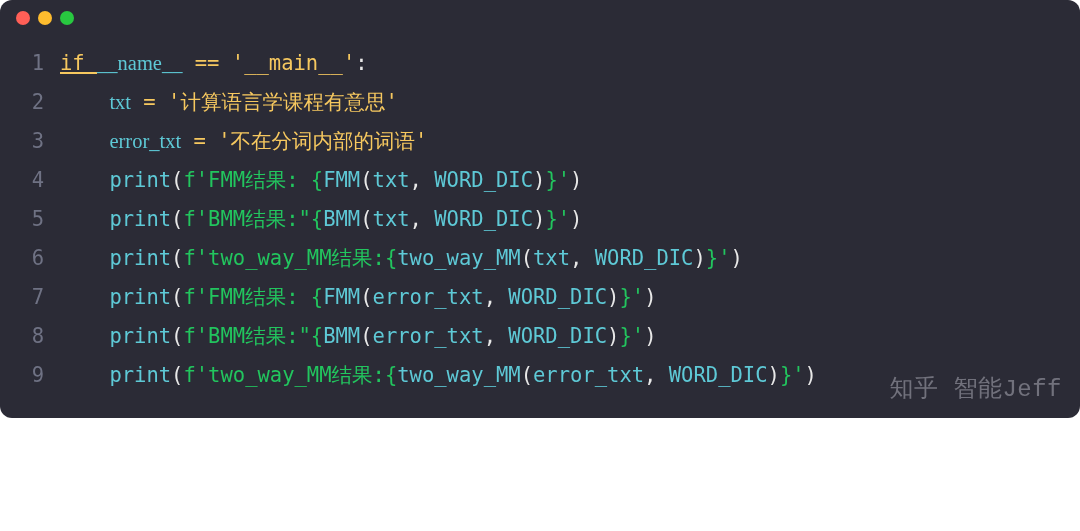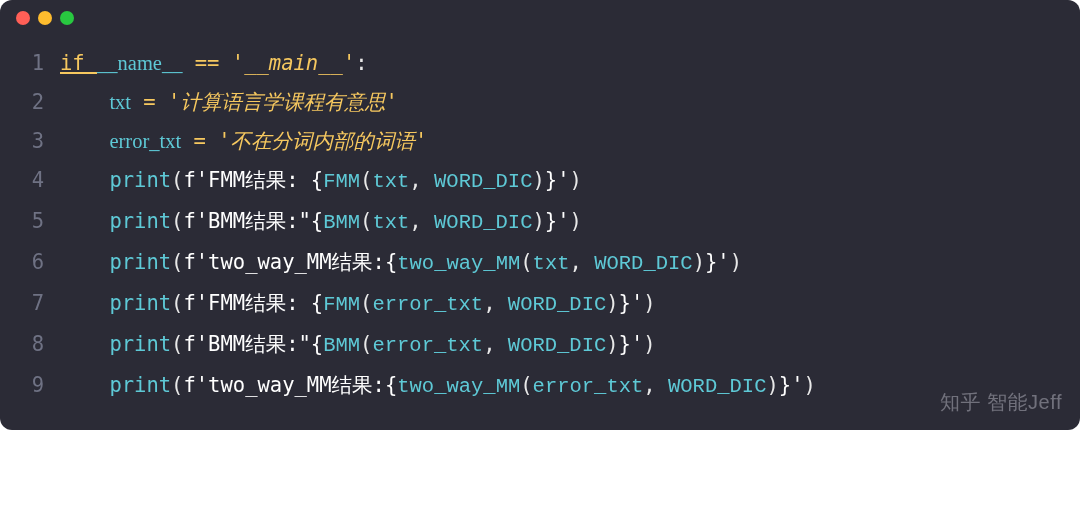--- a/index.html
+++ b/index.html
@@ -48,32 +48,32 @@
     flex-shrink: 0;
     user-select: none;
   }
   .code {
     flex: 1;
     color: #e8e8e8;
   }
   .tok-kw    { color: #f6c85f; text-decoration: underline; }
   .tok-name  { color: #5ec9d6; font-family: Liberation Serif, serif; }
   .tok-op    { color: #f6c85f; }
-  .tok-str   { color: #f6c85f; font-style: italic; }
+  .tok-str   { color: #f6c85f; }
   .tok-func  { color: #5ec9d6; }
   .tok-punc  { color: #e8e8e8; }
-  .tok-fmt   { color: #ffffff; }
-  .tok-interp{ color: #5ec9d6; font-family: Liberation Mono, monospace; }
+  .tok-fmt   { color: #22c55e; }
+  .tok-interp{ color: #5ec9d6; }
   .watermark {
     position: absolute;
     right: 18px;
     bottom: 14px;
     color: rgba(200,200,210,0.45);
-    font-family: Liberation Sans, sans-serif;
-    font-size: 20px;
+    font-family: Liberation Mono, monospace;
+    font-size: 24px;
     letter-spacing: 0.5px;
     pointer-events: none;
   }
 </style>
 </head>
 <body>
 
 <div class="window">
   <div class="titlebar">
     <span class="dot" style="background:#ff5f57"></span>

